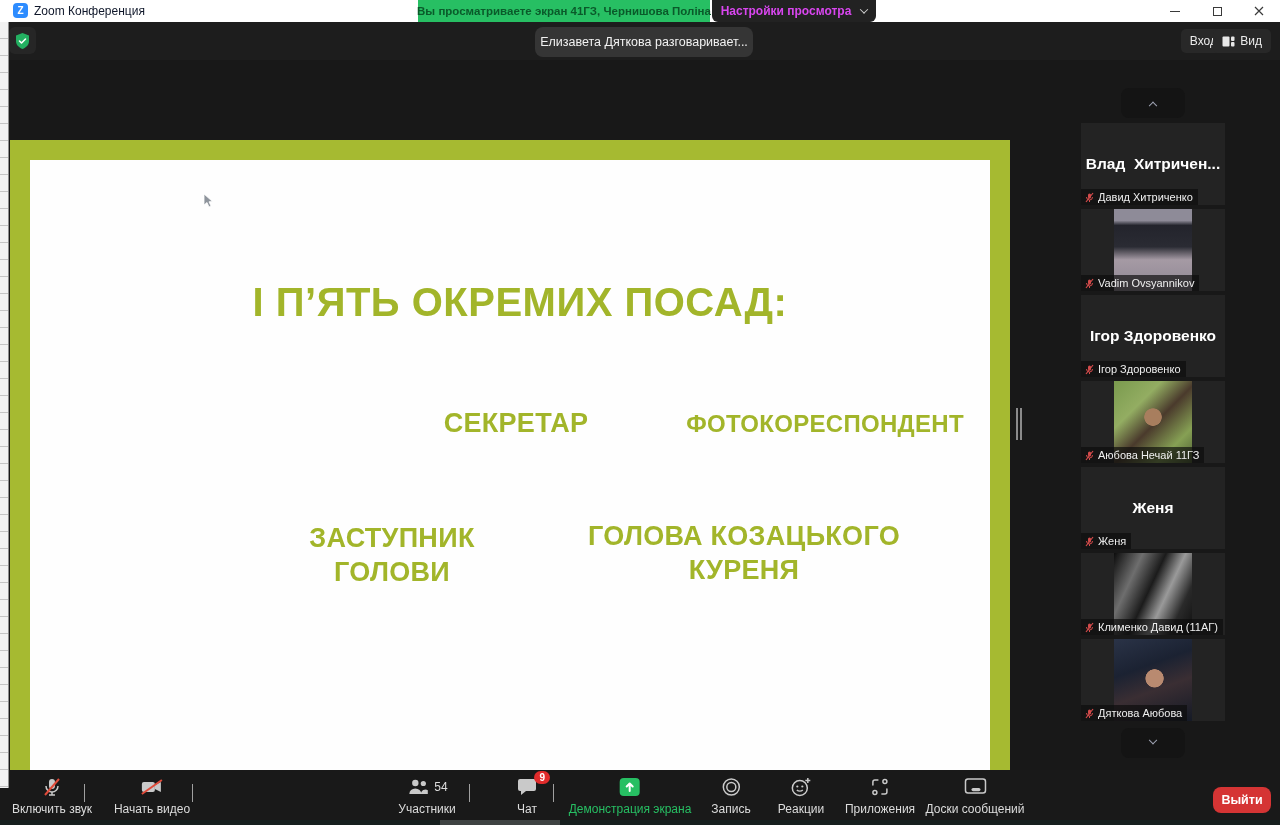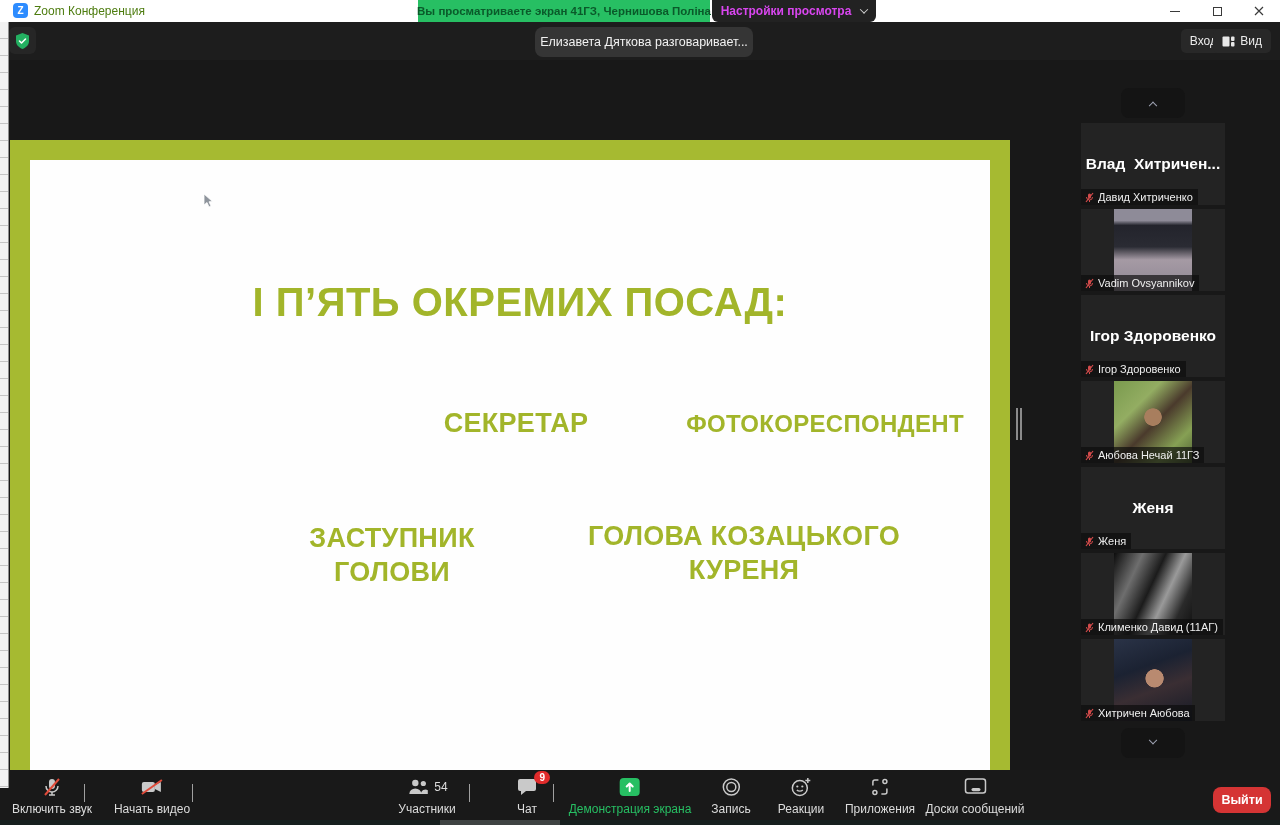--- a/index.html
+++ b/index.html
@@ -5,21 +5,21 @@
   * { margin:0; padding:0; box-sizing:border-box; }
   html,body { width:1280px; height:825px; }
   body { position:relative; overflow:hidden; background:#181818;
          font-family:"Liberation Sans", sans-serif; }
 
   
   .titlebar { position:absolute; top:0; left:0; width:1280px; height:22px; background:#ffffff; z-index:40; }
   .app-icon { position:absolute; left:13px; top:3px; width:15px; height:15px; border-radius:4px;
               background:#2d8cff; color:#fff; font-size:10px; font-weight:bold;
               display:flex; align-items:center; justify-content:center; }
-  .app-title { position:absolute; left:34px; top:4px; font-size:12px; color:#4d7c0f; }
+  .app-title { position:absolute; left:34px; top:4px; font-size:12px; color:#0f172a; }
   .banner { position:absolute; left:418px; top:0; width:292px; height:22px; background:#27bf63;
             color:#0a5a2a; font-weight:bold; font-size:11.5px;
             display:flex; align-items:center; justify-content:center; white-space:nowrap; }
   .view-settings { position:absolute; left:712px; top:0; width:164px; height:22px; background:#222222;
             border-radius:0 0 6px 6px; color:#d946ef; font-size:12px; font-weight:bold;
             display:flex; align-items:center; justify-content:center; gap:10px; cursor:pointer; }
   .chev { width:6px; height:6px; border-right:1.5px solid #cfcfcf; border-bottom:1.5px solid #cfcfcf;
           transform:rotate(45deg) translate(-1px,-1px); }
   .win-btns { position:absolute; right:0; top:0; height:22px; display:flex; }
   .win-btn { width:42px; height:22px; display:flex; align-items:center; justify-content:center; }
@@ -255,21 +255,21 @@
 
       <div class="tile">
         <div class="avatar night-portrait-avatar"></div>
         <div class="name-label">
           <svg width="11" height="11" viewBox="0 0 22 22">
             <rect x="8" y="3" width="6" height="10" rx="3" fill="#d34b4b"></rect>
             <path d="M5 10 a6 6 0 0 0 12 0" stroke="#d34b4b" stroke-width="2" fill="none"></path>
             <line x1="11" y1="16" x2="11" y2="20" stroke="#d34b4b" stroke-width="2"></line>
             <line x1="4" y1="20" x2="18" y2="2" stroke="#d34b4b" stroke-width="2.4"></line>
           </svg>
-          <span>Хитричен Аюбова</span>
+          <span>Дяткова Аюбова</span>
         </div>
       </div>
 
     </div>
     <div class="panel-btn" style="margin-top:7px">
       <span class="chev chev-down"></span>
     </div>
   </div>
 </div>
 

